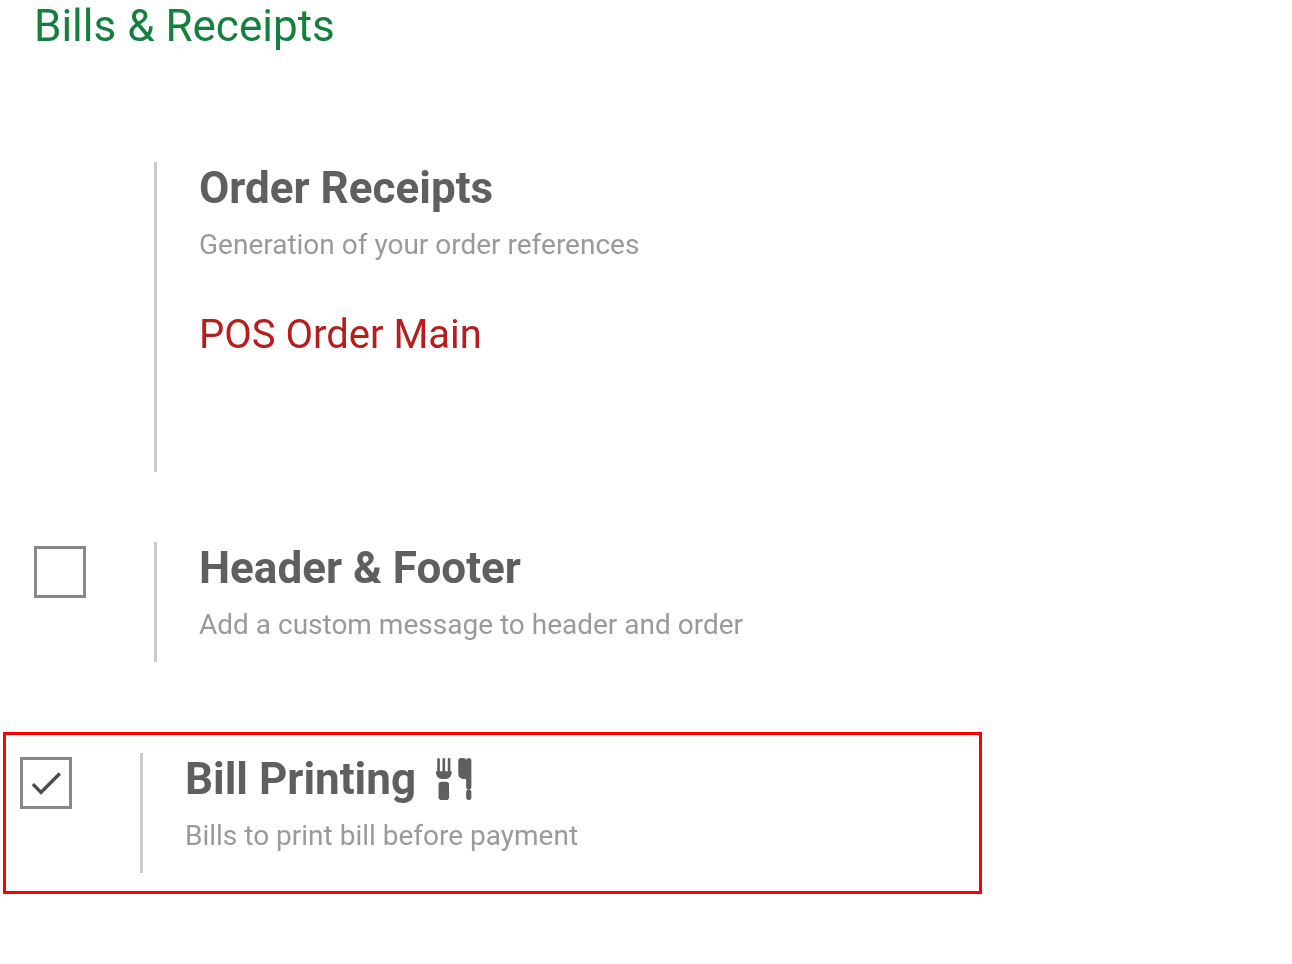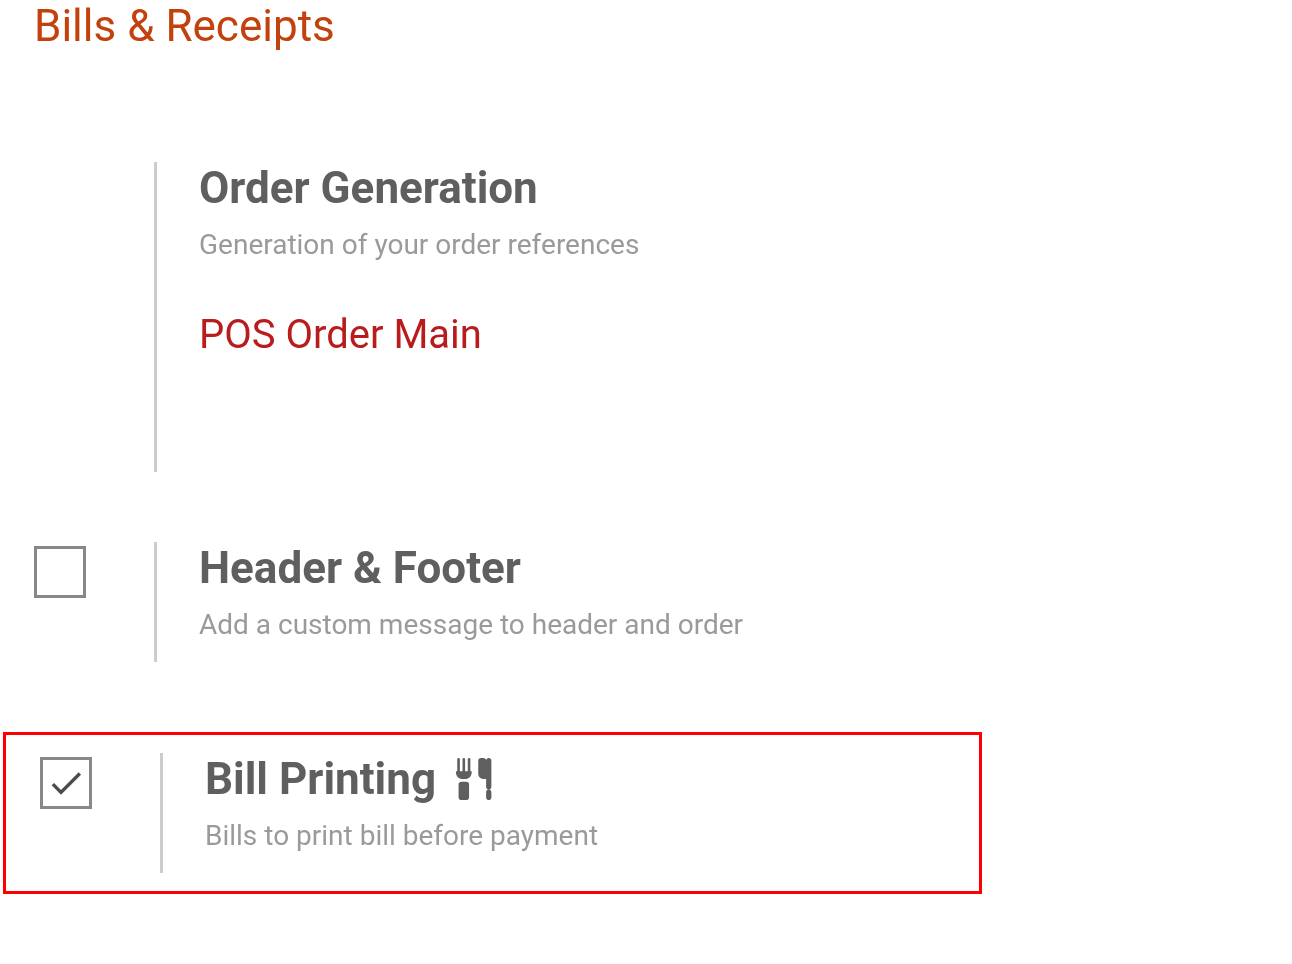--- a/index.html
+++ b/index.html
@@ -12,36 +12,36 @@
     background: #ffffff;
     padding: 0;
     width: 1292px;
   }
   .container {
     padding: 0;
   }
   .section-title {
     font-size: 44px;
     font-weight: 400;
-    color: #c2410c;
+    color: #15803d;
     padding: 0 8px 0 34px;
     margin-bottom: 110px;
   }
   .setting-row {
     display: flex;
     align-items: flex-start;
     margin-bottom: 70px;
     padding-left: 34px;
     position: relative;
   }
   .setting-row.highlighted {
     border: 3px solid #ff0000;
     padding-top: 18px;
     padding-bottom: 18px;
-    padding-left: 34px;
+    padding-left: 14px;
     margin-left: 3px;
     margin-right: 310px;
     margin-bottom: 0;
   }
   .checkbox-col {
     width: 120px;
     flex-shrink: 0;
     padding-top: 4px;
   }
   .checkbox {
@@ -111,21 +111,21 @@
 </head>
 <body>
 
 <div class="container">
   <h2 class="section-title">Bills &amp; Receipts</h2>
 
   <div class="setting-row first-row">
     <div class="checkbox-col"></div>
     <div class="divider-col"></div>
     <div class="content-col">
-      <div class="setting-title">Order Generation</div>
+      <div class="setting-title">Order Receipts</div>
       <div class="setting-desc">Generation of your order references</div>
       <a class="setting-link">POS Order Main</a>
     </div>
   </div>
 
   <div class="setting-row">
     <div class="checkbox-col">
       <div class="checkbox">
         
       </div>

